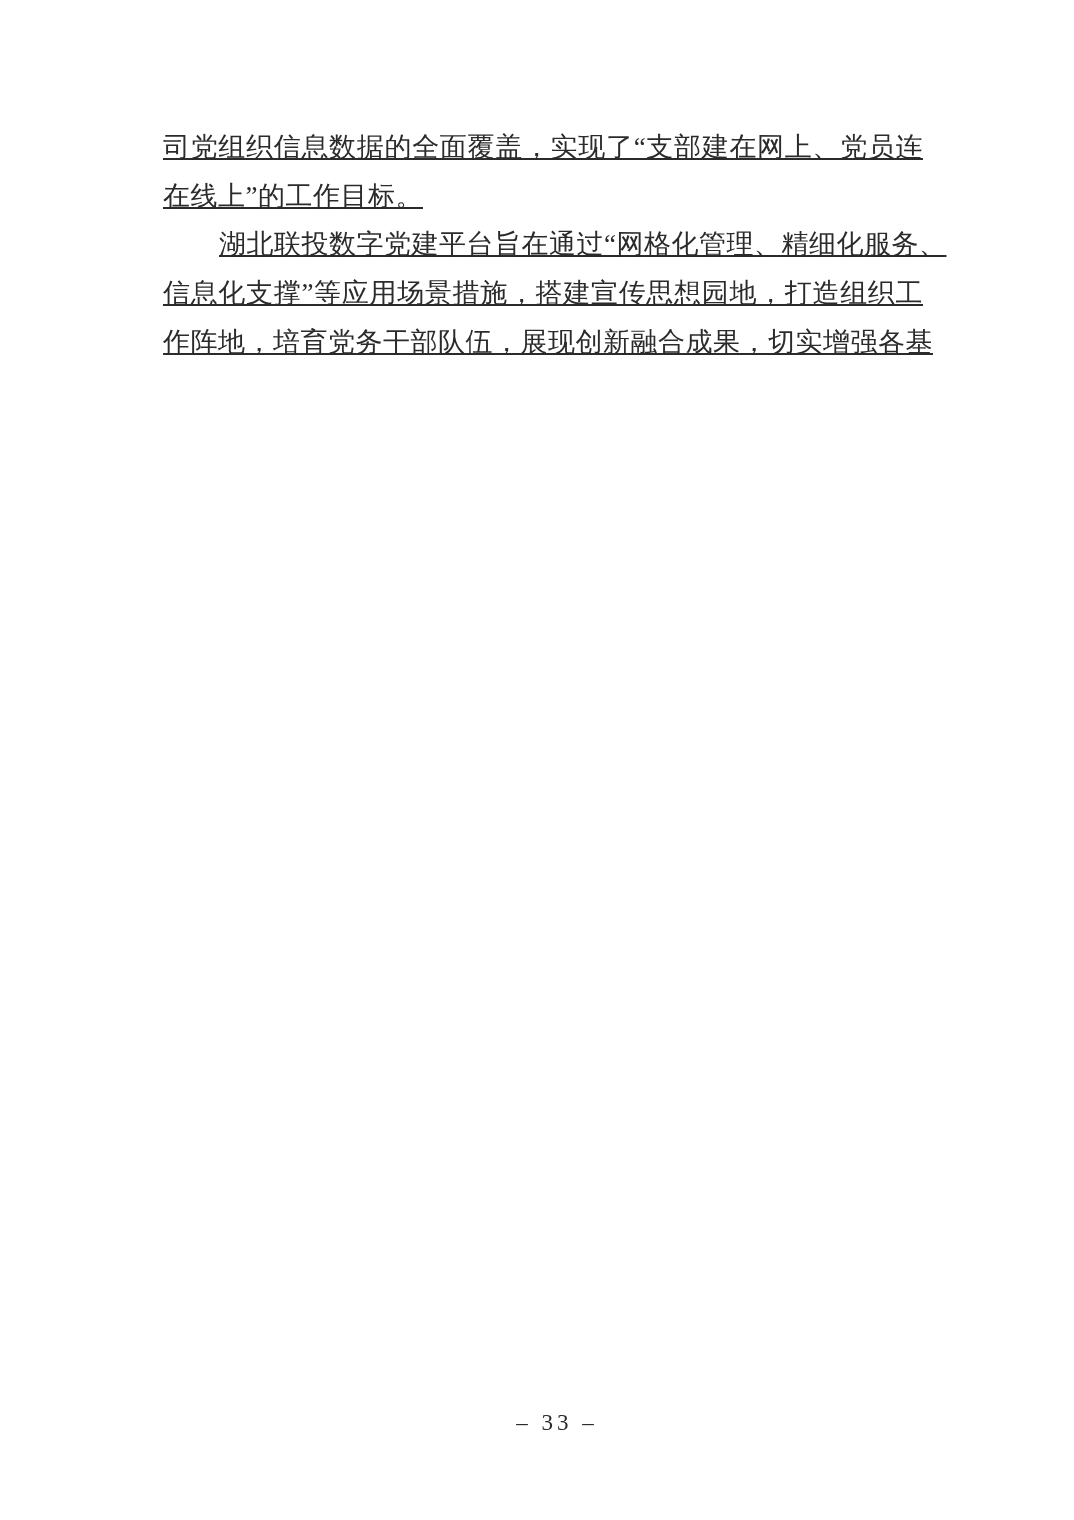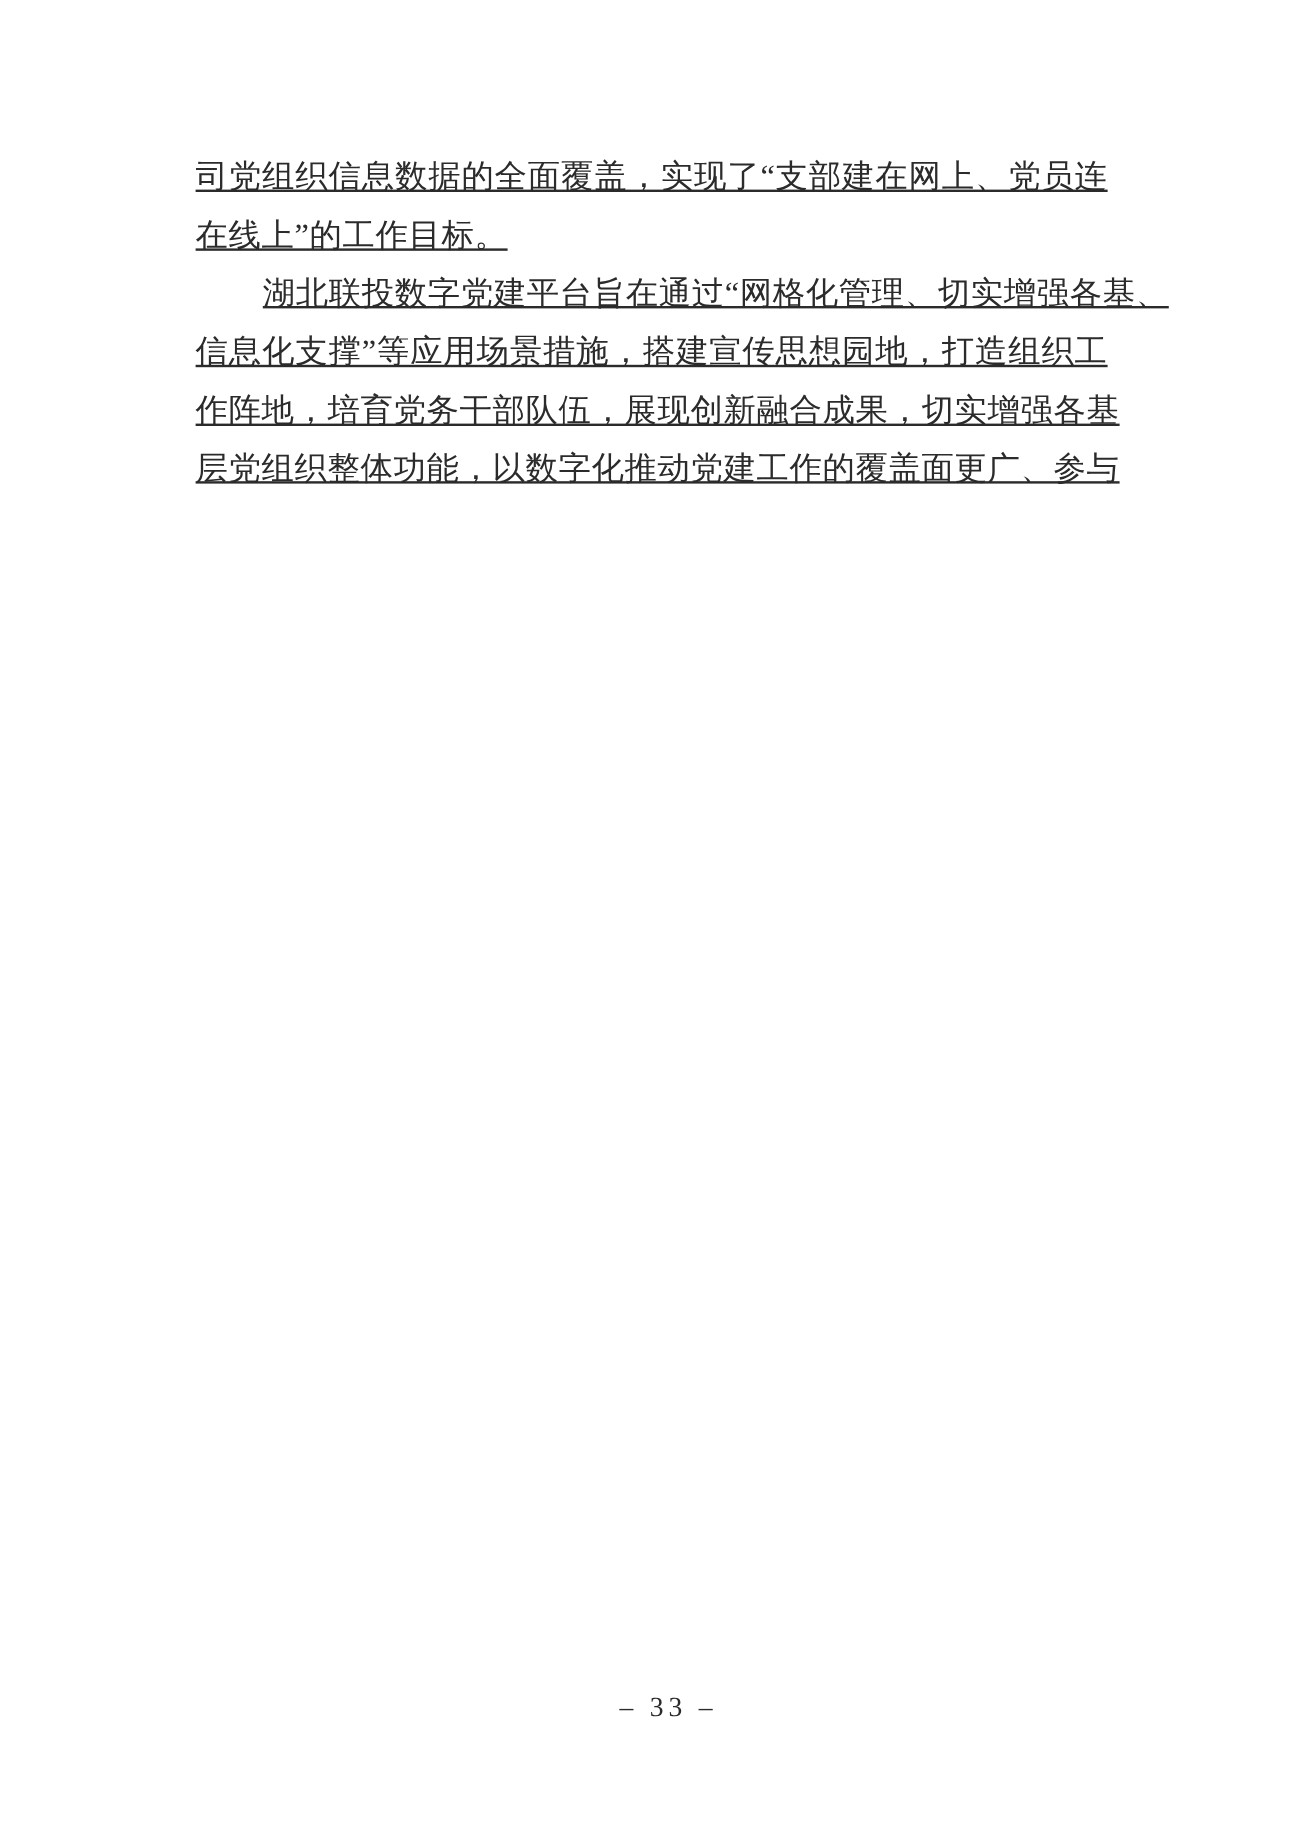--- a/index.html
+++ b/index.html
@@ -68,23 +68,22 @@
 <div class="page">
 
   <div class="text-block">
 
     <div>
       <div class="text-line">司党组织信息数据的全面覆盖，实现了“支部建在网上、党员连</div>
       <div class="text-line para-end">在线上”的工作目标。</div>
     </div>
 
     <div>
-      <div class="text-line indent">湖北联投数字党建平台旨在通过“网格化管理、切实增强各基、</div>
+      <div class="text-line indent">湖北联投数字党建平台旨在通过“网格化管理、精细化服务、</div>
       <div class="text-line">信息化支撑”等应用场景措施，搭建宣传思想园地，打造组织工</div>
       <div class="text-line">作阵地，培育党务干部队伍，展现创新融合成果，切实增强各基</div>
-      <div class="text-line">层党组织整体功能，以数字化推动党建工作的覆盖面更广、参与</div>
     </div>
 
   </div>
 
   <div class="page-number">– 33 –</div>
 
 </div>
 
 </body></html>

